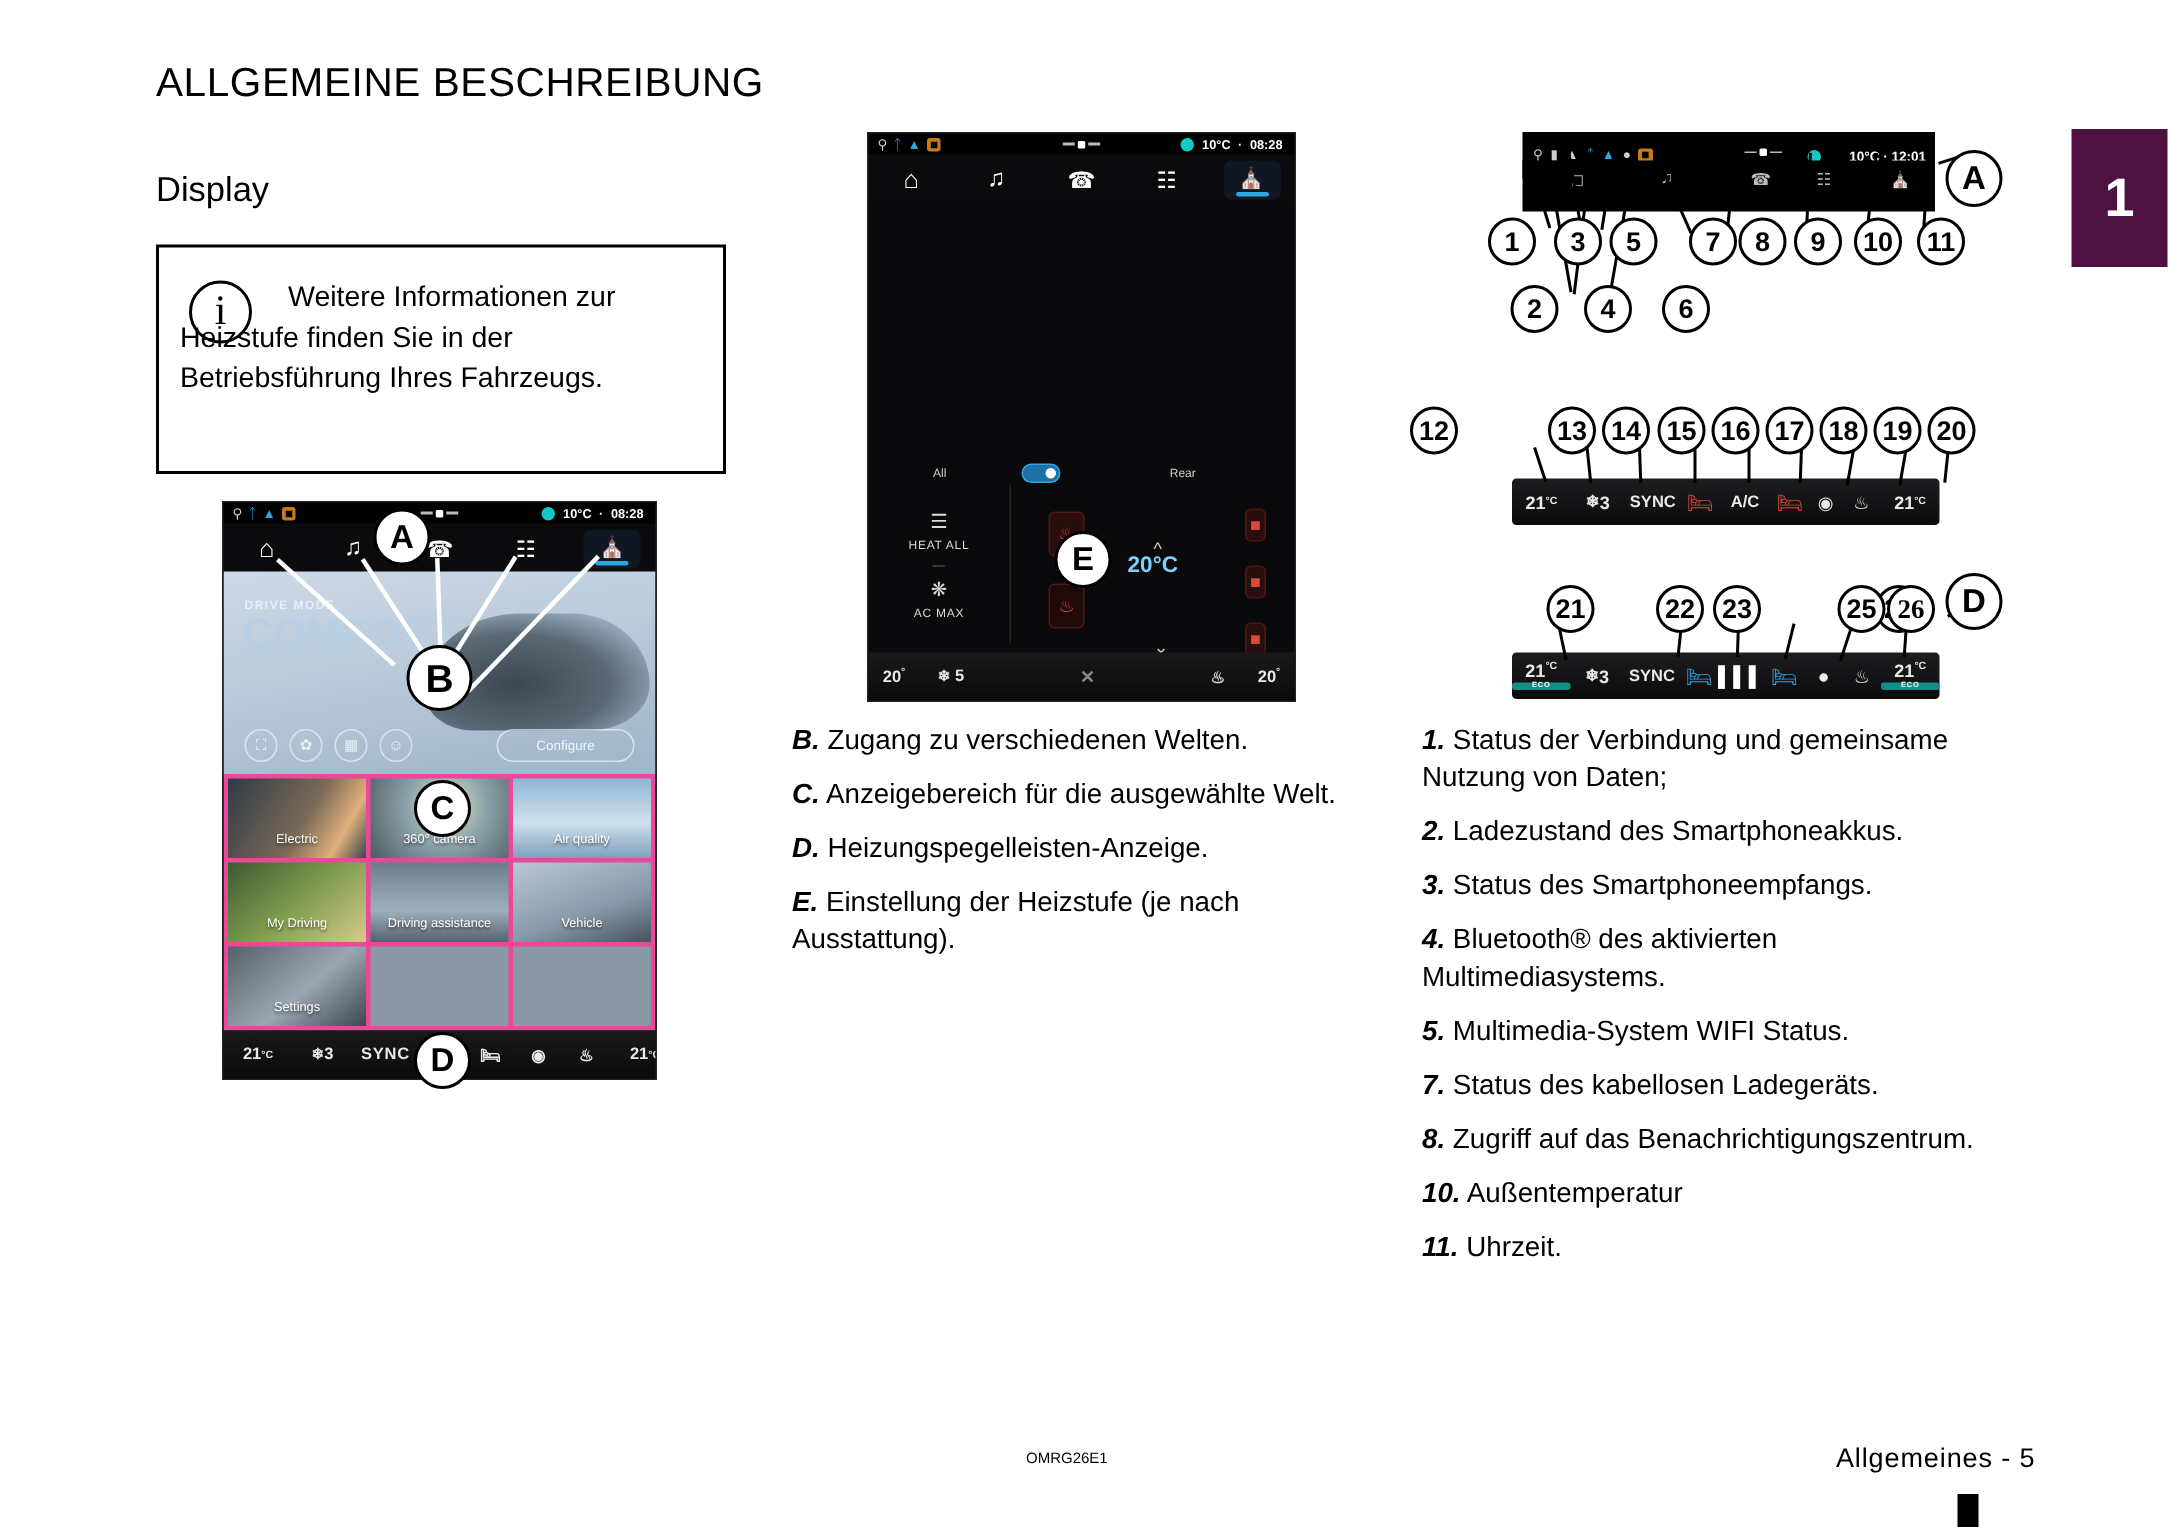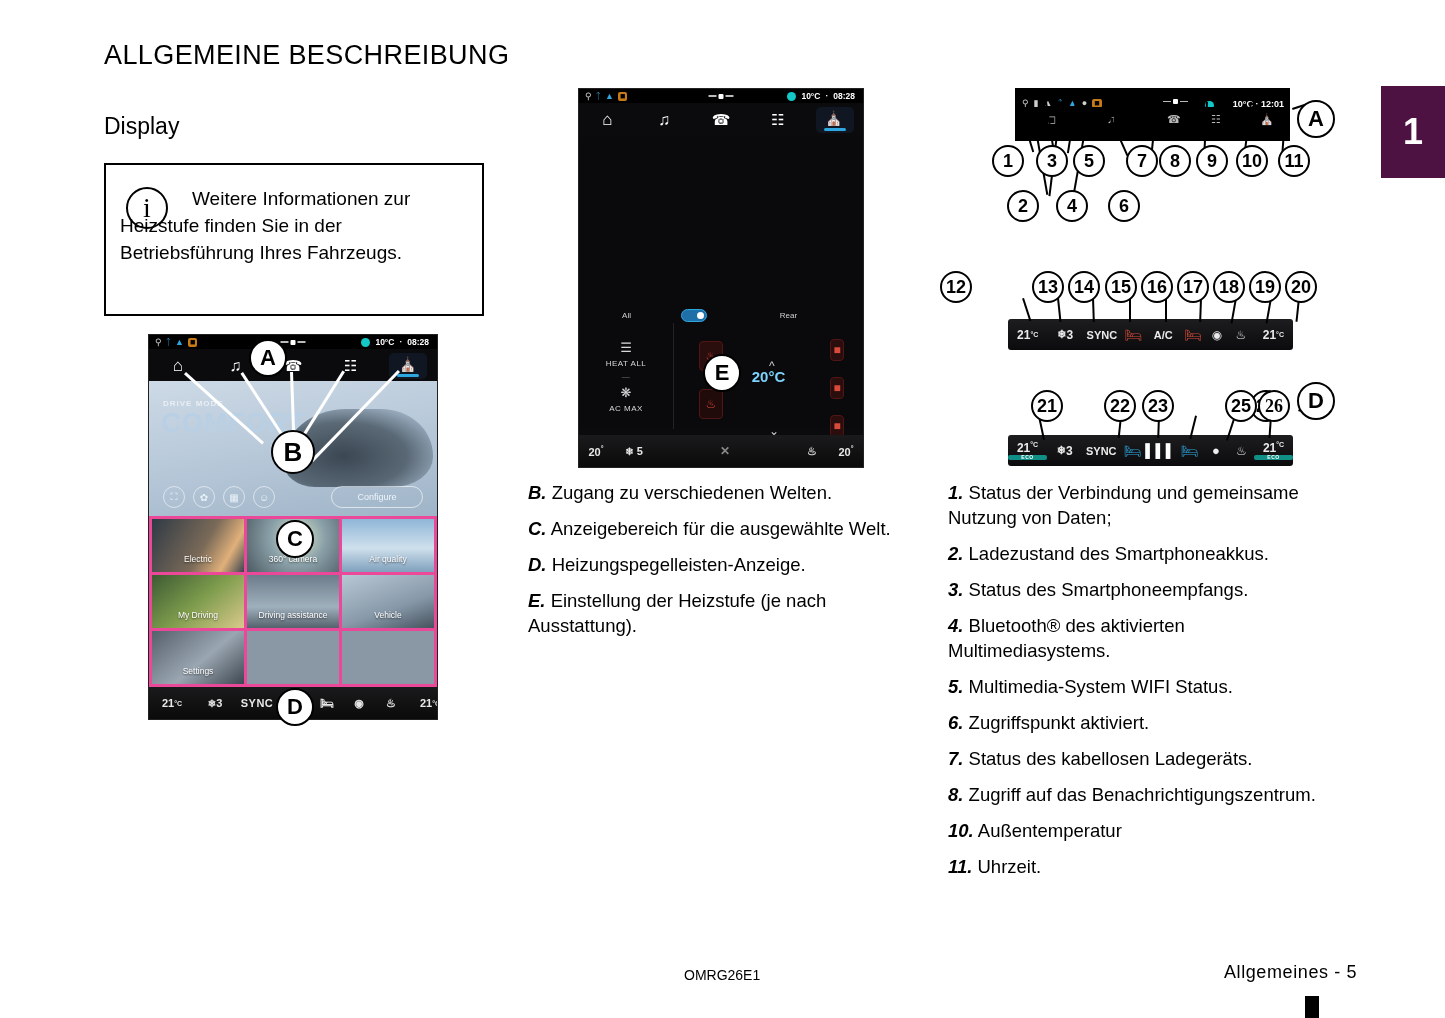--- a/index.html
+++ b/index.html
@@ -233,21 +233,21 @@
   
   .caption-list { position:absolute; font-size:18.5px; line-height:25px; }
   .cap-item { margin-bottom:11px; }
   .cap-key { font-weight:700; font-style:italic; }
 
   #caption-mid   { left:528px; top:480px; width:392px; }
   #caption-right { left:948px; top:480px; width:398px; }
   #caption-right .cap-item { margin-bottom:11px; }
 
   
-  #footer-left  { position:absolute; left:684px; top:967px; font-size:14px; }
+  #footer-left  { position:absolute; left:684px; top:967px; font-size:10px; }
   #footer-right { position:absolute; right:88px; top:962px; font-size:18px; letter-spacing:.6px; }
   #footer-mark  { position:absolute; right:126px; top:996px; width:14px; height:22px; background:#000; }
 </style>
 </head>
 <body>
 
 <div id="page-title">ALLGEMEINE BESCHREIBUNG</div>
 <div id="section-title">Display</div>
 <div id="chapter-tab">1</div>
 
@@ -635,24 +635,20 @@
   </div>
   <div class="cap-item">
     <span class="cap-key">4.</span>
     <span>Bluetooth® des aktivierten Multimediasystems.</span>
   </div>
   <div class="cap-item">
     <span class="cap-key">5.</span>
     <span>Multimedia-System WIFI Status.</span>
   </div>
   <div class="cap-item">
-    <span class="cap-key">6.</span>
-    <span>Zugriffspunkt aktiviert.</span>
-  </div>
-  <div class="cap-item">
     <span class="cap-key">7.</span>
     <span>Status des kabellosen Ladegeräts.</span>
   </div>
   <div class="cap-item">
     <span class="cap-key">8.</span>
     <span>Zugriff auf das Benachrichtigungszentrum.</span>
   </div>
   <div class="cap-item">
     <span class="cap-key">10.</span>
     <span>Außentemperatur</span>

